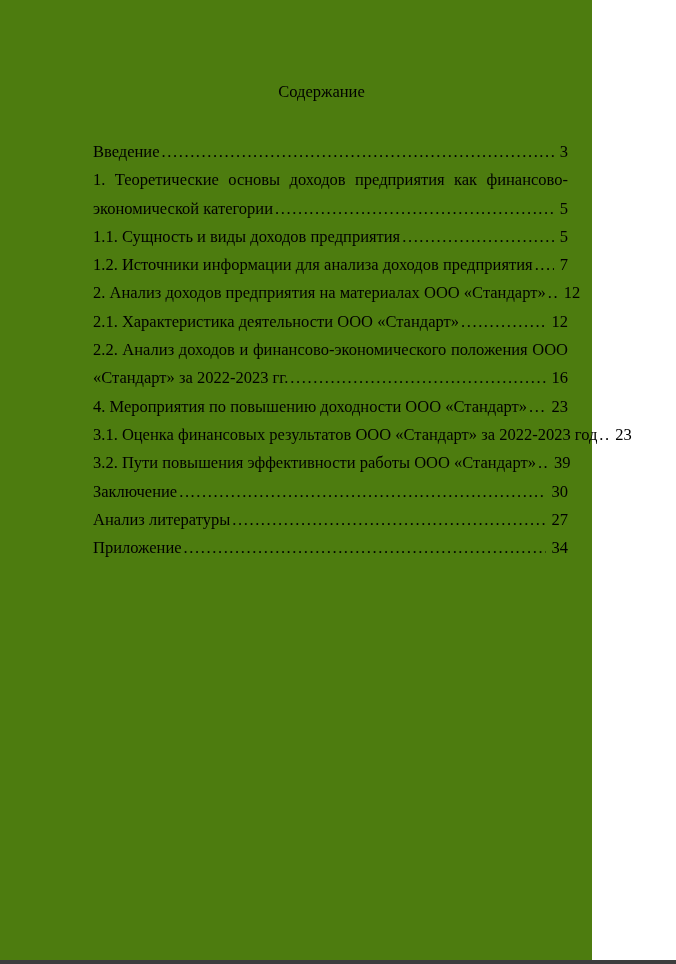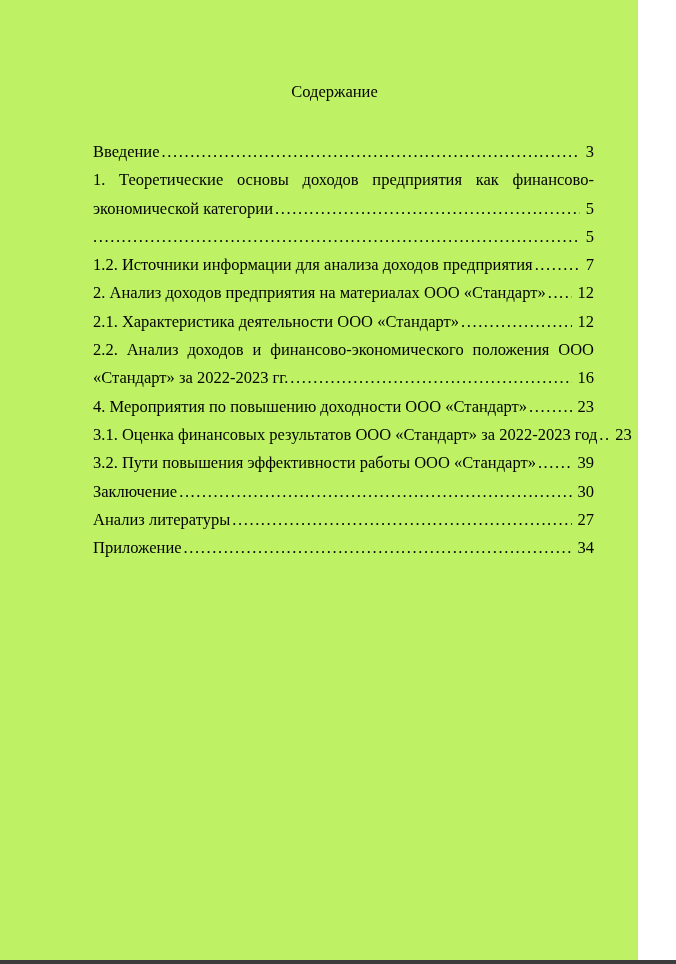--- a/index.html
+++ b/index.html
@@ -6,24 +6,24 @@
   html, body {
     width: 676px;
     height: 964px;
     background: #ffffff;
     overflow: hidden;
     font-family: "Liberation Serif", "DejaVu Serif", serif;
     color: #000000;
   }
   .page {
     position: relative;
-    width: 638px;
+    width: 592px;
     height: 964px;
-    background: #bef264;
-    padding: 78px 44px 0 93px;
+    background: #4d7c0f;
+    padding: 78px 24px 0 93px;
   }
   .doc-title {
     font-size: 16.5px;
     font-weight: normal;
     line-height: 28px;
     text-align: center;
     margin: 0 18px 32px 0; 
   }
   .toc {
     font-size: 16.5px;
@@ -91,20 +91,21 @@
     <div class="leader-line">
       <span class="toc-label">экономической категории</span>
       <span class="leader"></span>
       <span class="toc-page">5</span>
     </div>
   </div>
 
   <div class="toc-entry">
 
     <div class="leader-line">
+      <span class="toc-label">1.1. Сущность и виды доходов предприятия</span>
       <span class="leader"></span>
       <span class="toc-page">5</span>
     </div>
   </div>
 
   <div class="toc-entry">
 
     <div class="leader-line">
       <span class="toc-label">1.2. Источники информации для анализа доходов предприятия</span>
       <span class="leader"></span>

